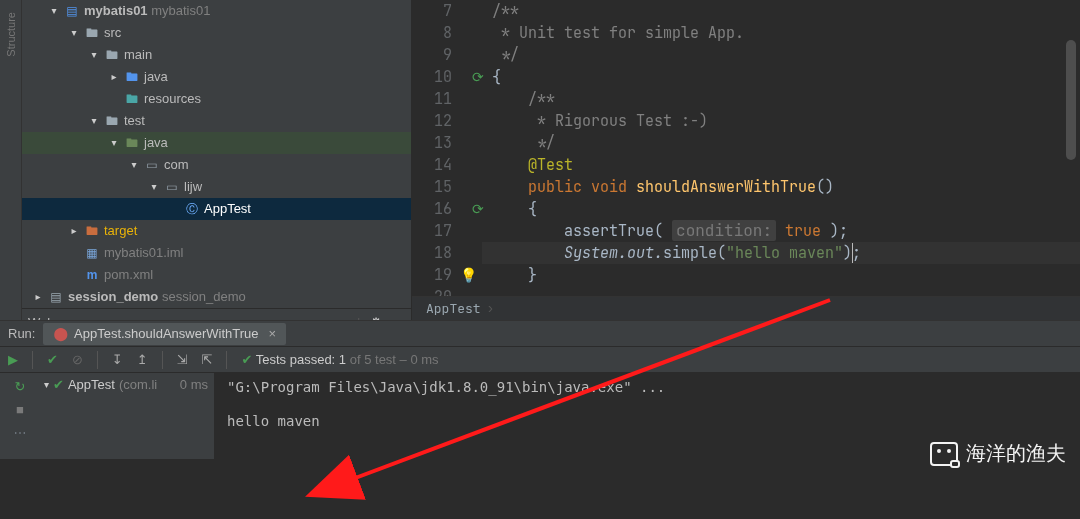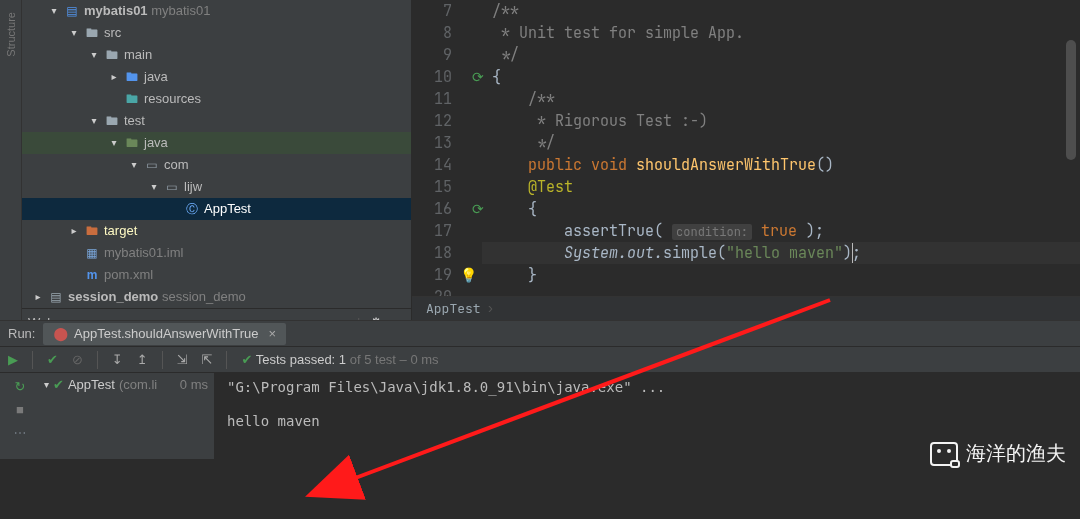--- a/index.html
+++ b/index.html
@@ -73,21 +73,21 @@
   .gutter-numbers { width:50px; text-align:right; padding-right:10px; color:#606366; font-family: "JetBrains Mono","Consolas",monospace; font-size:15px; }
   .gutter-icons   { width:20px; color:#499c54; font-family: monospace; font-size:14px; }
   .code-col { flex:1; font-family: "JetBrains Mono","Consolas",monospace; font-size:15px; position:relative; }
   .code-line { height:22px; line-height:22px; white-space: pre; padding-left: 10px; }
   .code-line.hl { background:#323232; }
   .kw { color:#cc7832; }
   .comment { color:#808080; }
   .anno { color:#bbb529; }
   .method { color:#ffc66d; }
   .str { color:#6a8759; }
-  .param-hint { background:#404040; color:#787878; border-radius:2px; padding:0 4px; font-size:12px;}
+  .param-hint { background:#404040; color:#787878; border-radius:2px; padding:0 4px; font-size:16px;}
   .sys { color:#9876aa; font-style:italic;}
   .AppTestName { color:#8a9aa9; font-style: italic;}
   .breadcrumb { height:24px; border-top:1px solid #333; color:#9aa7b0; background:#313335; font-size:13px; padding-left:14px; display:flex; align-items:center; gap:6px;}
   .breadcrumb .sep { color:#555; }
 
   .bulb { position:absolute; left:-2px; top: 0; color:#f0a732; font-size:14px;}
 
   .scrollbar-v { position:absolute; right:4px; top:0; bottom:24px; width:10px; background:transparent;}
   .scrollbar-v .thumb { position:absolute; left:0; width:10px; height:120px; top:40px; background:#4e4e4e; border-radius:5px;}
 
@@ -181,21 +181,21 @@
       <span>lijw</span>
     </div>
     <div class="row indent6 selected" style="padding-left:146px !important">
       <span class="arrow"> </span>
       <span class="icon" style="color:#6fb0ff">Ⓒ</span>
       <span>AppTest</span>
     </div>
     <div class="row indent2">
       <span class="arrow">▸</span>
       <span class="icon folder-orange">🖿</span>
-      <span style="color:#fef9c3">target</span>
+      <span style="color:#eab308">target</span>
     </div>
     <div class="row indent2">
       <span class="arrow"> </span>
       <span class="icon" style="color:#7aa6da">▦</span>
       <span class="dim">mybatis01.iml</span>
     </div>
     <div class="row indent2">
       <span class="arrow"> </span>
       <span class="icon" style="color:#5394ec;font-weight:bold">m</span>
       <span class="dim">pom.xml</span>
@@ -256,22 +256,22 @@
         <div class="code-line"></div>
       </div>
       <div class="code-col">
         <div class="code-line"><span class="comment">/**</span></div>
         <div class="code-line"><span class="comment"> * Unit test for simple App.</span></div>
         <div class="code-line"><span class="comment"> */</span></div>
         <div class="code-line"><span>{</span></div>
         <div class="code-line"><span class="comment">    /**</span></div>
         <div class="code-line"><span class="comment">     * Rigorous Test :-)</span></div>
         <div class="code-line"><span class="comment">     */</span></div>
+        <div class="code-line">    <span class="anno" style="margin-left:-4ch">    @Test</span></div>
         <div class="code-line">    <span class="kw">public</span> <span class="kw">void</span> <span class="method">shouldAnswerWithTrue</span><span>()</span></div>
-        <div class="code-line">    <span class="anno" style="margin-left:-4ch">    @Test</span></div>
         <div class="code-line"><span>    {</span></div>
         <div class="code-line">        <span>assertTrue</span>( <span class="param-hint">condition:</span> <span class="kw">true</span> );</div>
         <div class="code-line hl">        <span class="sys" style="color:#a9b7c6;font-style:italic">System</span><span style="font-style:italic">.out.</span><span>simple</span>(<span class="str">"hello maven"</span>);<span style="border-left:1px solid #bbb; margin-left:-9px;">&nbsp;</span></div>
         <div class="code-line"><span>    }</span></div>
 
         <div class="breadcrumb" style="position:absolute; left:-70px;right:0;bottom:0;">
           <span>AppTest</span>
           <span class="sep">›</span>
         </div>
       </div>

